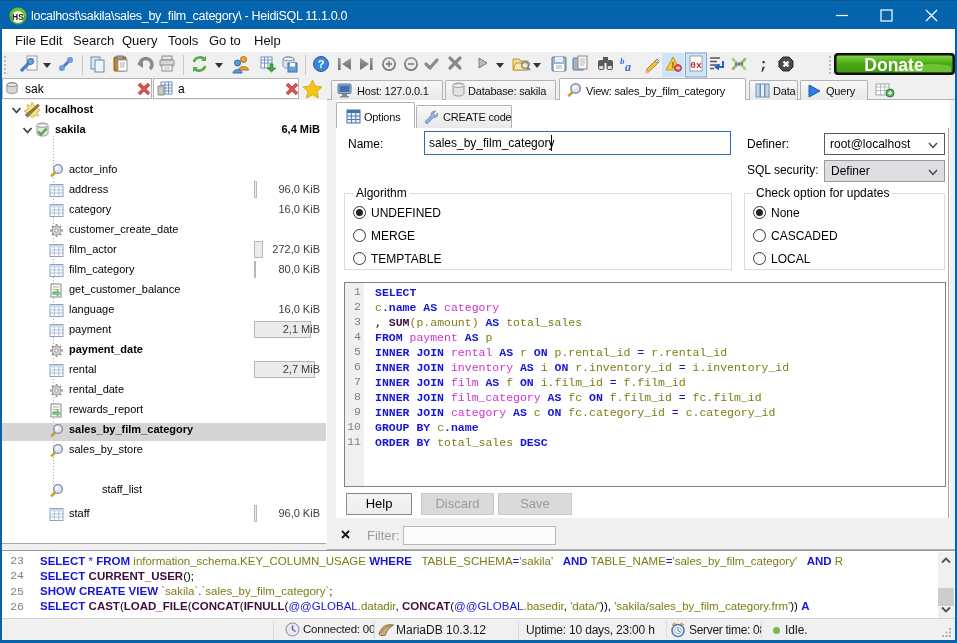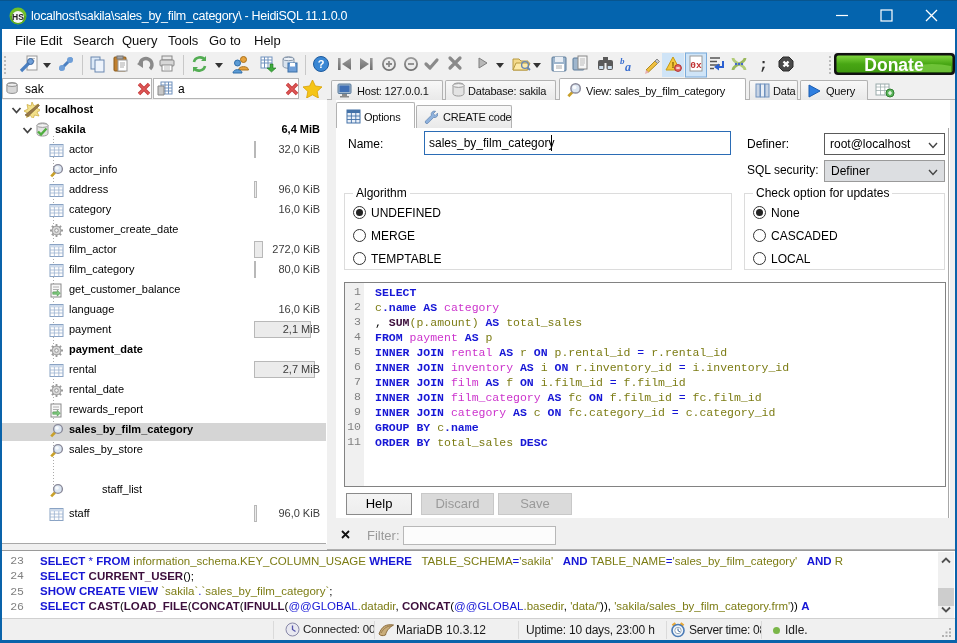--- a/index.html
+++ b/index.html
@@ -337,28 +337,20 @@
    <svg style="position:absolute;left:20px;top:5px" width="11" height="11" viewBox="0 0 11 11">
         <path d="M1.5 3 L5.5 7.5 L9.5 3" stroke="#444" stroke-width="1.8" fill="none"></path>
       </svg>
    <svg style="position:absolute;left:33px;top:2px" width="15" height="16" viewBox="0 0 15 16">
         <use href="#i-db"></use>
       </svg>
    <span class="lbl" style="left:53px;font-weight:bold">sakila</span>
    <span class="siz" style="font-weight:bold;color:#000">6,4 MiB</span>
   </div>
   <div style="position:absolute;left:51px;top:36px;width:1px;height:354px;background-image:linear-gradient(#aaa 1px,transparent 1px);background-size:1px 3px"></div>
-  <div class="trow" style="top:40px;">
-   <svg style="position:absolute;left:47px;top:3px" width="15" height="15" viewBox="0 0 15 15">
-        <use href="#i-table"></use>
-      </svg>
-   <span class="lbl" style="left:67px;">actor</span>
-   <div class="sbar" style="width:1.5px"></div>
-   <span class="siz">32,0 KiB</span>
-  </div>
   <div class="trow" style="top:60px;">
    <svg style="position:absolute;left:47px;top:3px" width="15" height="15" viewBox="0 0 15 15">
         <use href="#i-view"></use>
       </svg>
    <span class="lbl" style="left:67px;">actor_info</span>
   </div>
   <div class="trow" style="top:80px;">
    <svg style="position:absolute;left:47px;top:3px" width="15" height="15" viewBox="0 0 15 15">
         <use href="#i-table"></use>
       </svg>

